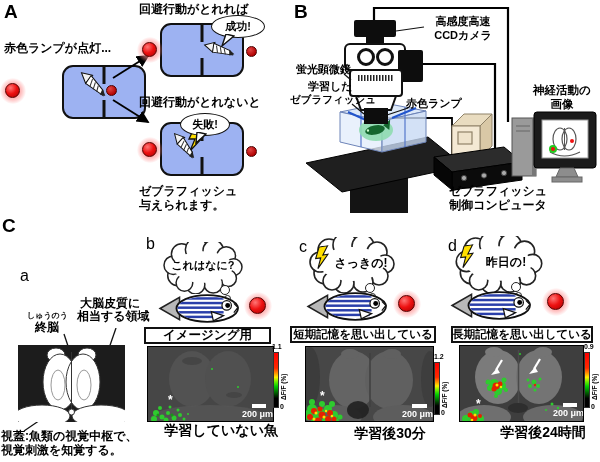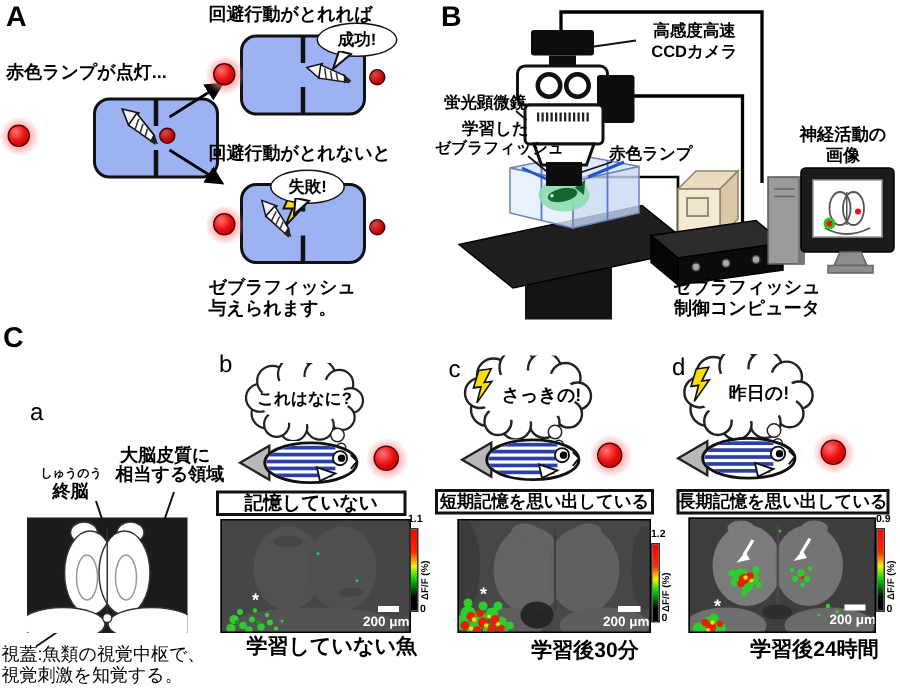--- a/index.html
+++ b/index.html
@@ -29,21 +29,21 @@
   .scalebar{position:absolute;background:#fff;}
   .scaletext{position:absolute;color:#fff;font-weight:bold;font-size:9px;white-space:nowrap;}
   .cbar{position:absolute;width:6px;border:1px solid #333;box-sizing:border-box;
      background:linear-gradient(to bottom,#ff0000 0%,#ff2a00 28%,#ff9900 38%,#ffee00 45%,#7cf000 52%,#00cc00 62%,#006600 73%,#000 84%,#000 100%);}
   .cbar-max{position:absolute;font-size:7px;font-weight:bold;white-space:nowrap;}
   .cbar-min{position:absolute;font-size:7px;font-weight:bold;}
   .cbar-unit{position:absolute;font-size:6.5px;font-weight:bold;writing-mode:vertical-rl;transform:rotate(180deg);white-space:nowrap;}
   .caption{position:absolute;font-size:14px;font-weight:bold;text-align:center;white-space:nowrap;}
   .thought-text{position:absolute;font-weight:bold;text-align:center;white-space:nowrap;}
   .trail{position:absolute;background:#fff;border:1.5px solid #222;border-radius:50%;box-sizing:border-box;}
-  .note{font-size:12px;font-weight:normal;white-space:nowrap;line-height:14px;}
+  .note{font-size:12px;font-weight:bold;white-space:nowrap;line-height:14px;}
   svg{display:block;}
 </style>
 </head>
 <body>
 
 <div class="stage">
 
   <svg width="0" height="0" style="position:absolute">
     <defs>
       <g id="fishA">
@@ -297,21 +297,21 @@
       <use href="#cloud"></use>
     </svg>
   <div class="thought-text" style="left:166px;top:258px;width:74px;font-size:11px;">これはなに?</div>
   <div class="trail" style="left:220px;top:285px;width:10px;height:10px;"></div>
   <div class="trail" style="left:224px;top:295px;width:7px;height:7px;"></div>
   <svg class="abs" style="left:158px;top:292px;" width="82" height="33" viewBox="0 0 80 32">
       <use href="#fishC"></use>
     </svg>
   <div class="lamp-glow" style="left:244px;top:292px;width:28px;height:28px;"></div>
   <div class="lamp-core" style="left:249px;top:297px;width:17px;height:17px;"></div>
-  <div class="statusbox" style="left:144px;top:327px;width:127px;height:17px;font-size:12.5px;">記憶していない</div>
+  <div class="statusbox" style="left:144px;top:327px;width:127px;height:17px;font-size:12.5px;">イメージング用</div>
   <div class="brainimg" style="left:147px;top:346px;width:125px;height:74px;background:#464646;">
     <svg width="125" height="74">
       <ellipse cx="44" cy="32" rx="23" ry="28" fill="#525252"></ellipse>
       <ellipse cx="80" cy="32" rx="23" ry="28" fill="#505050"></ellipse>
       <ellipse cx="62" cy="72" rx="60" ry="14" fill="#565656" fill-opacity="0.8"></ellipse>
       <ellipse cx="44" cy="14" rx="10" ry="4" fill="#3e3e3e" fill-opacity="0.6"></ellipse>
       <ellipse cx="86" cy="48" rx="8" ry="3" fill="#3e3e3e" fill-opacity="0.6"></ellipse>
       <g fill="#2ecc2e">
         <circle cx="8" cy="66" r="3"></circle>
           <circle cx="14" cy="70" r="2.5"></circle>

